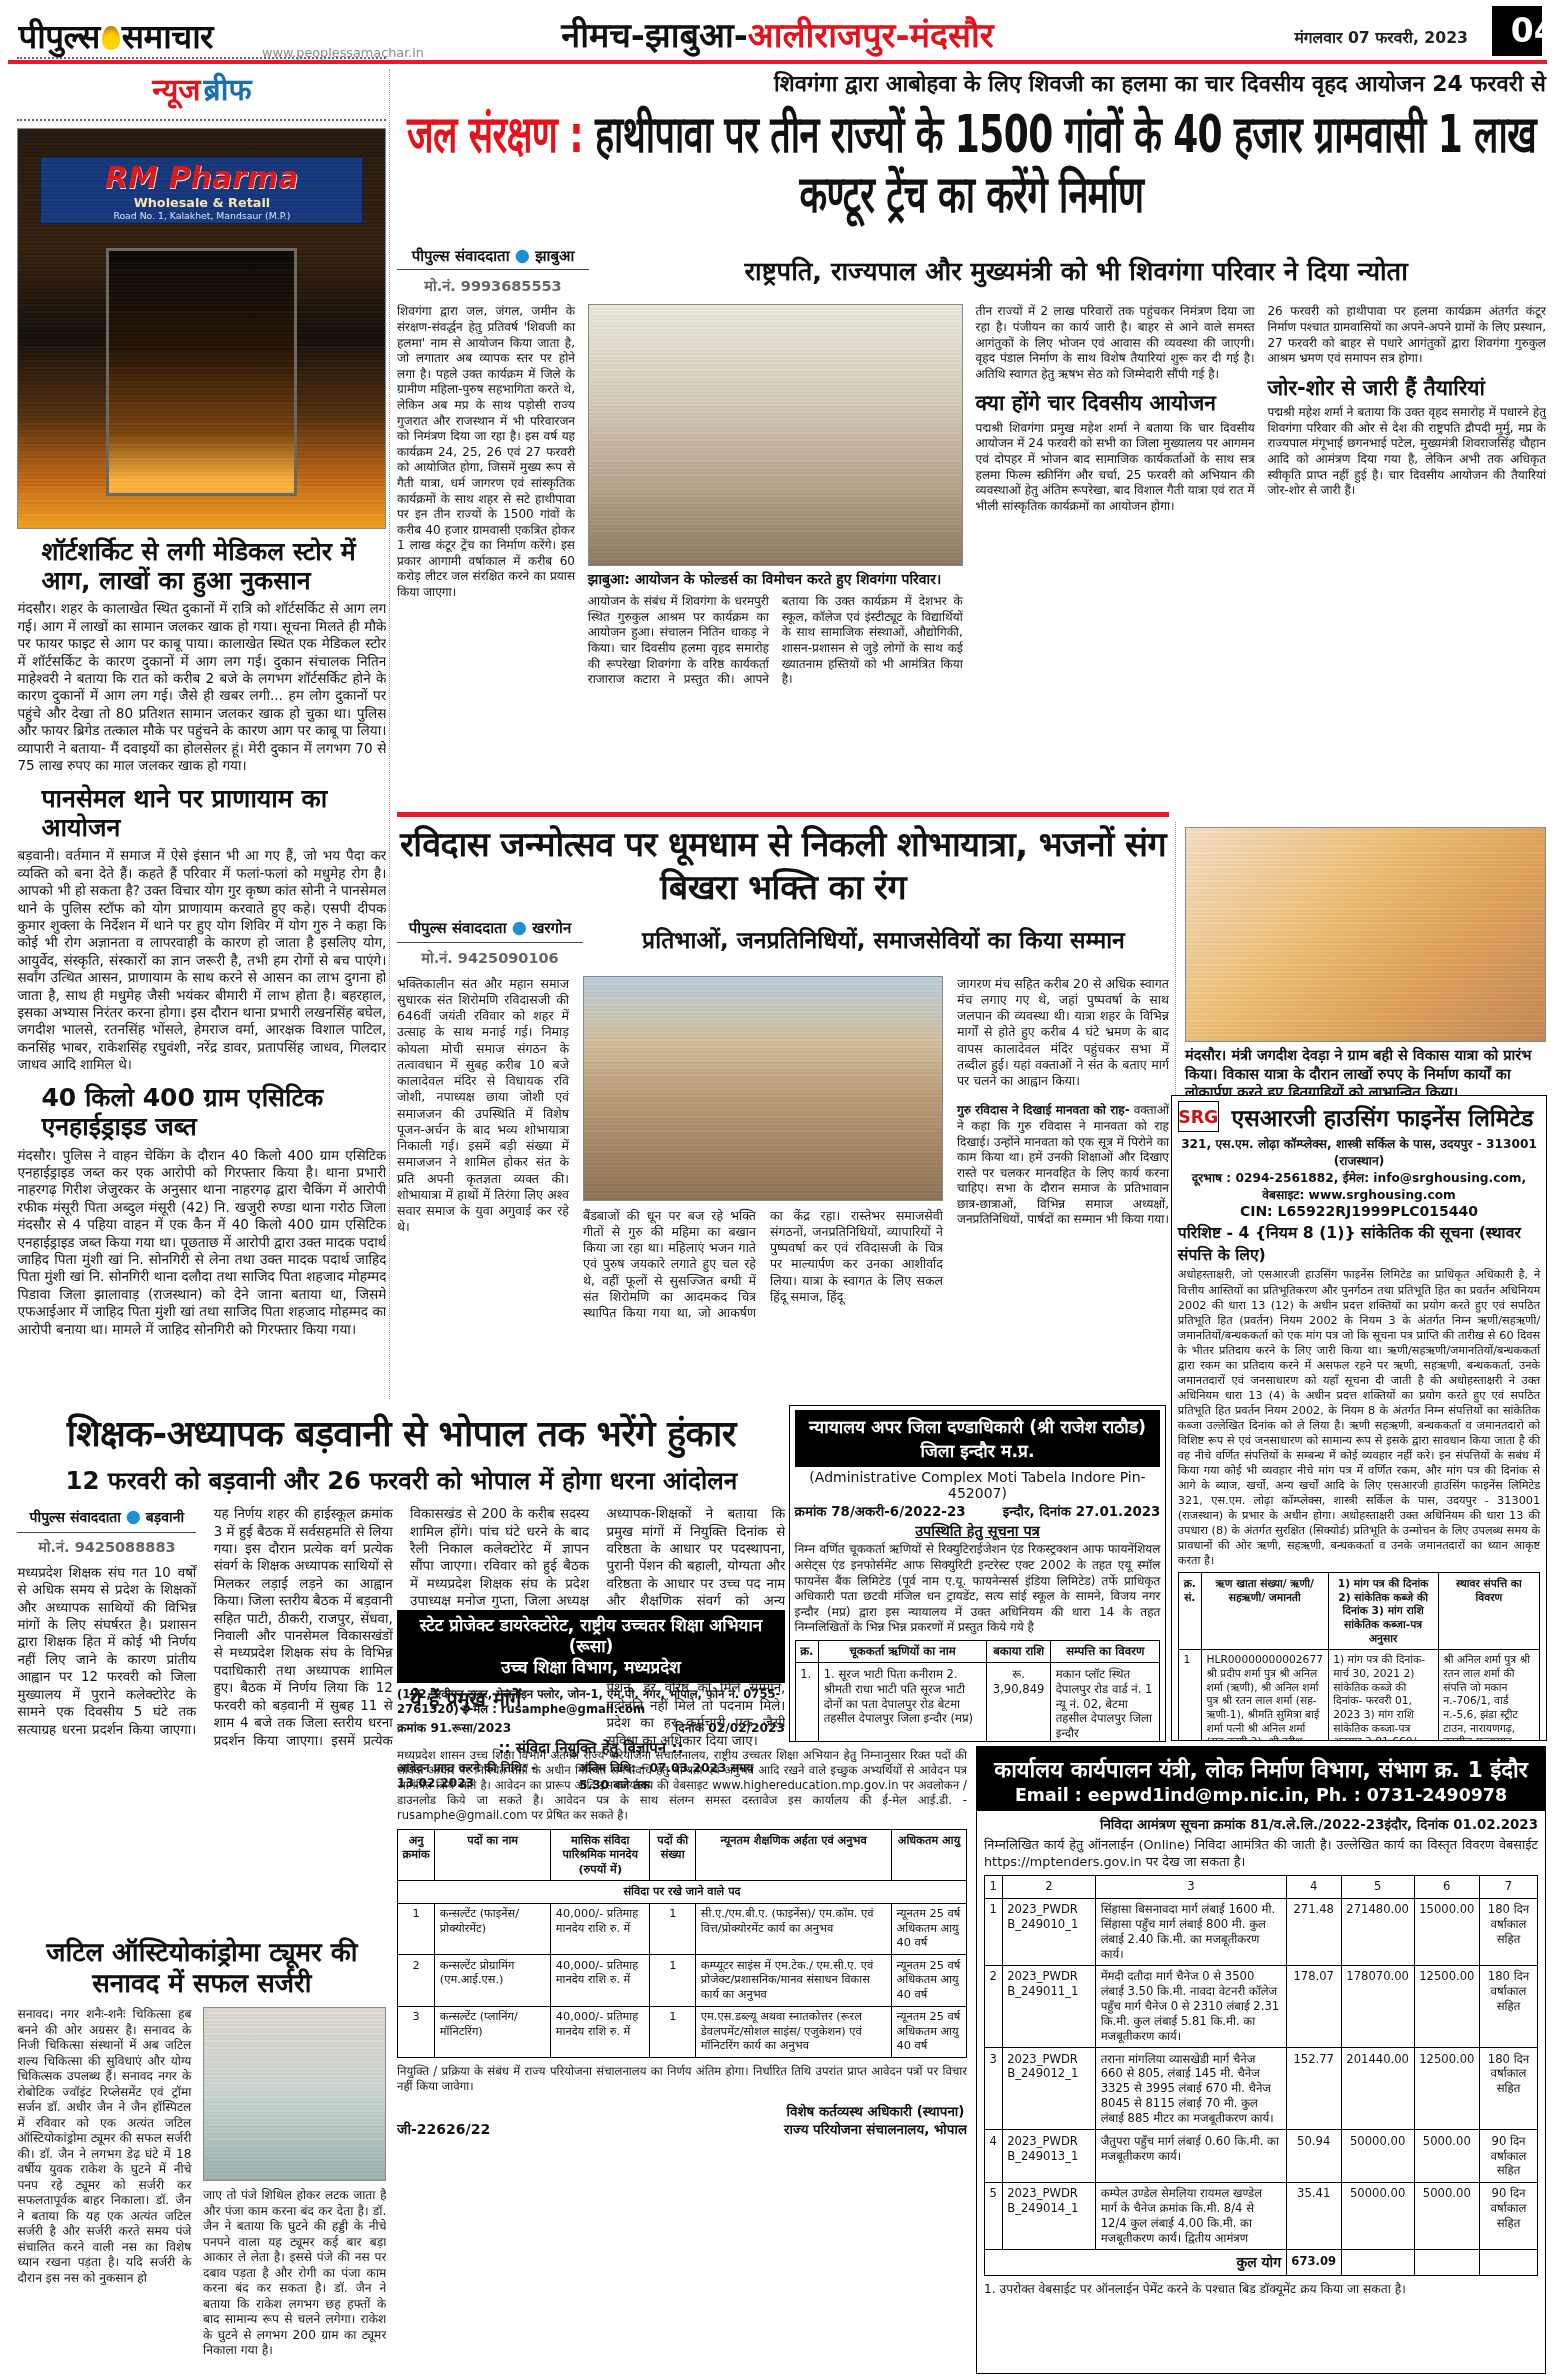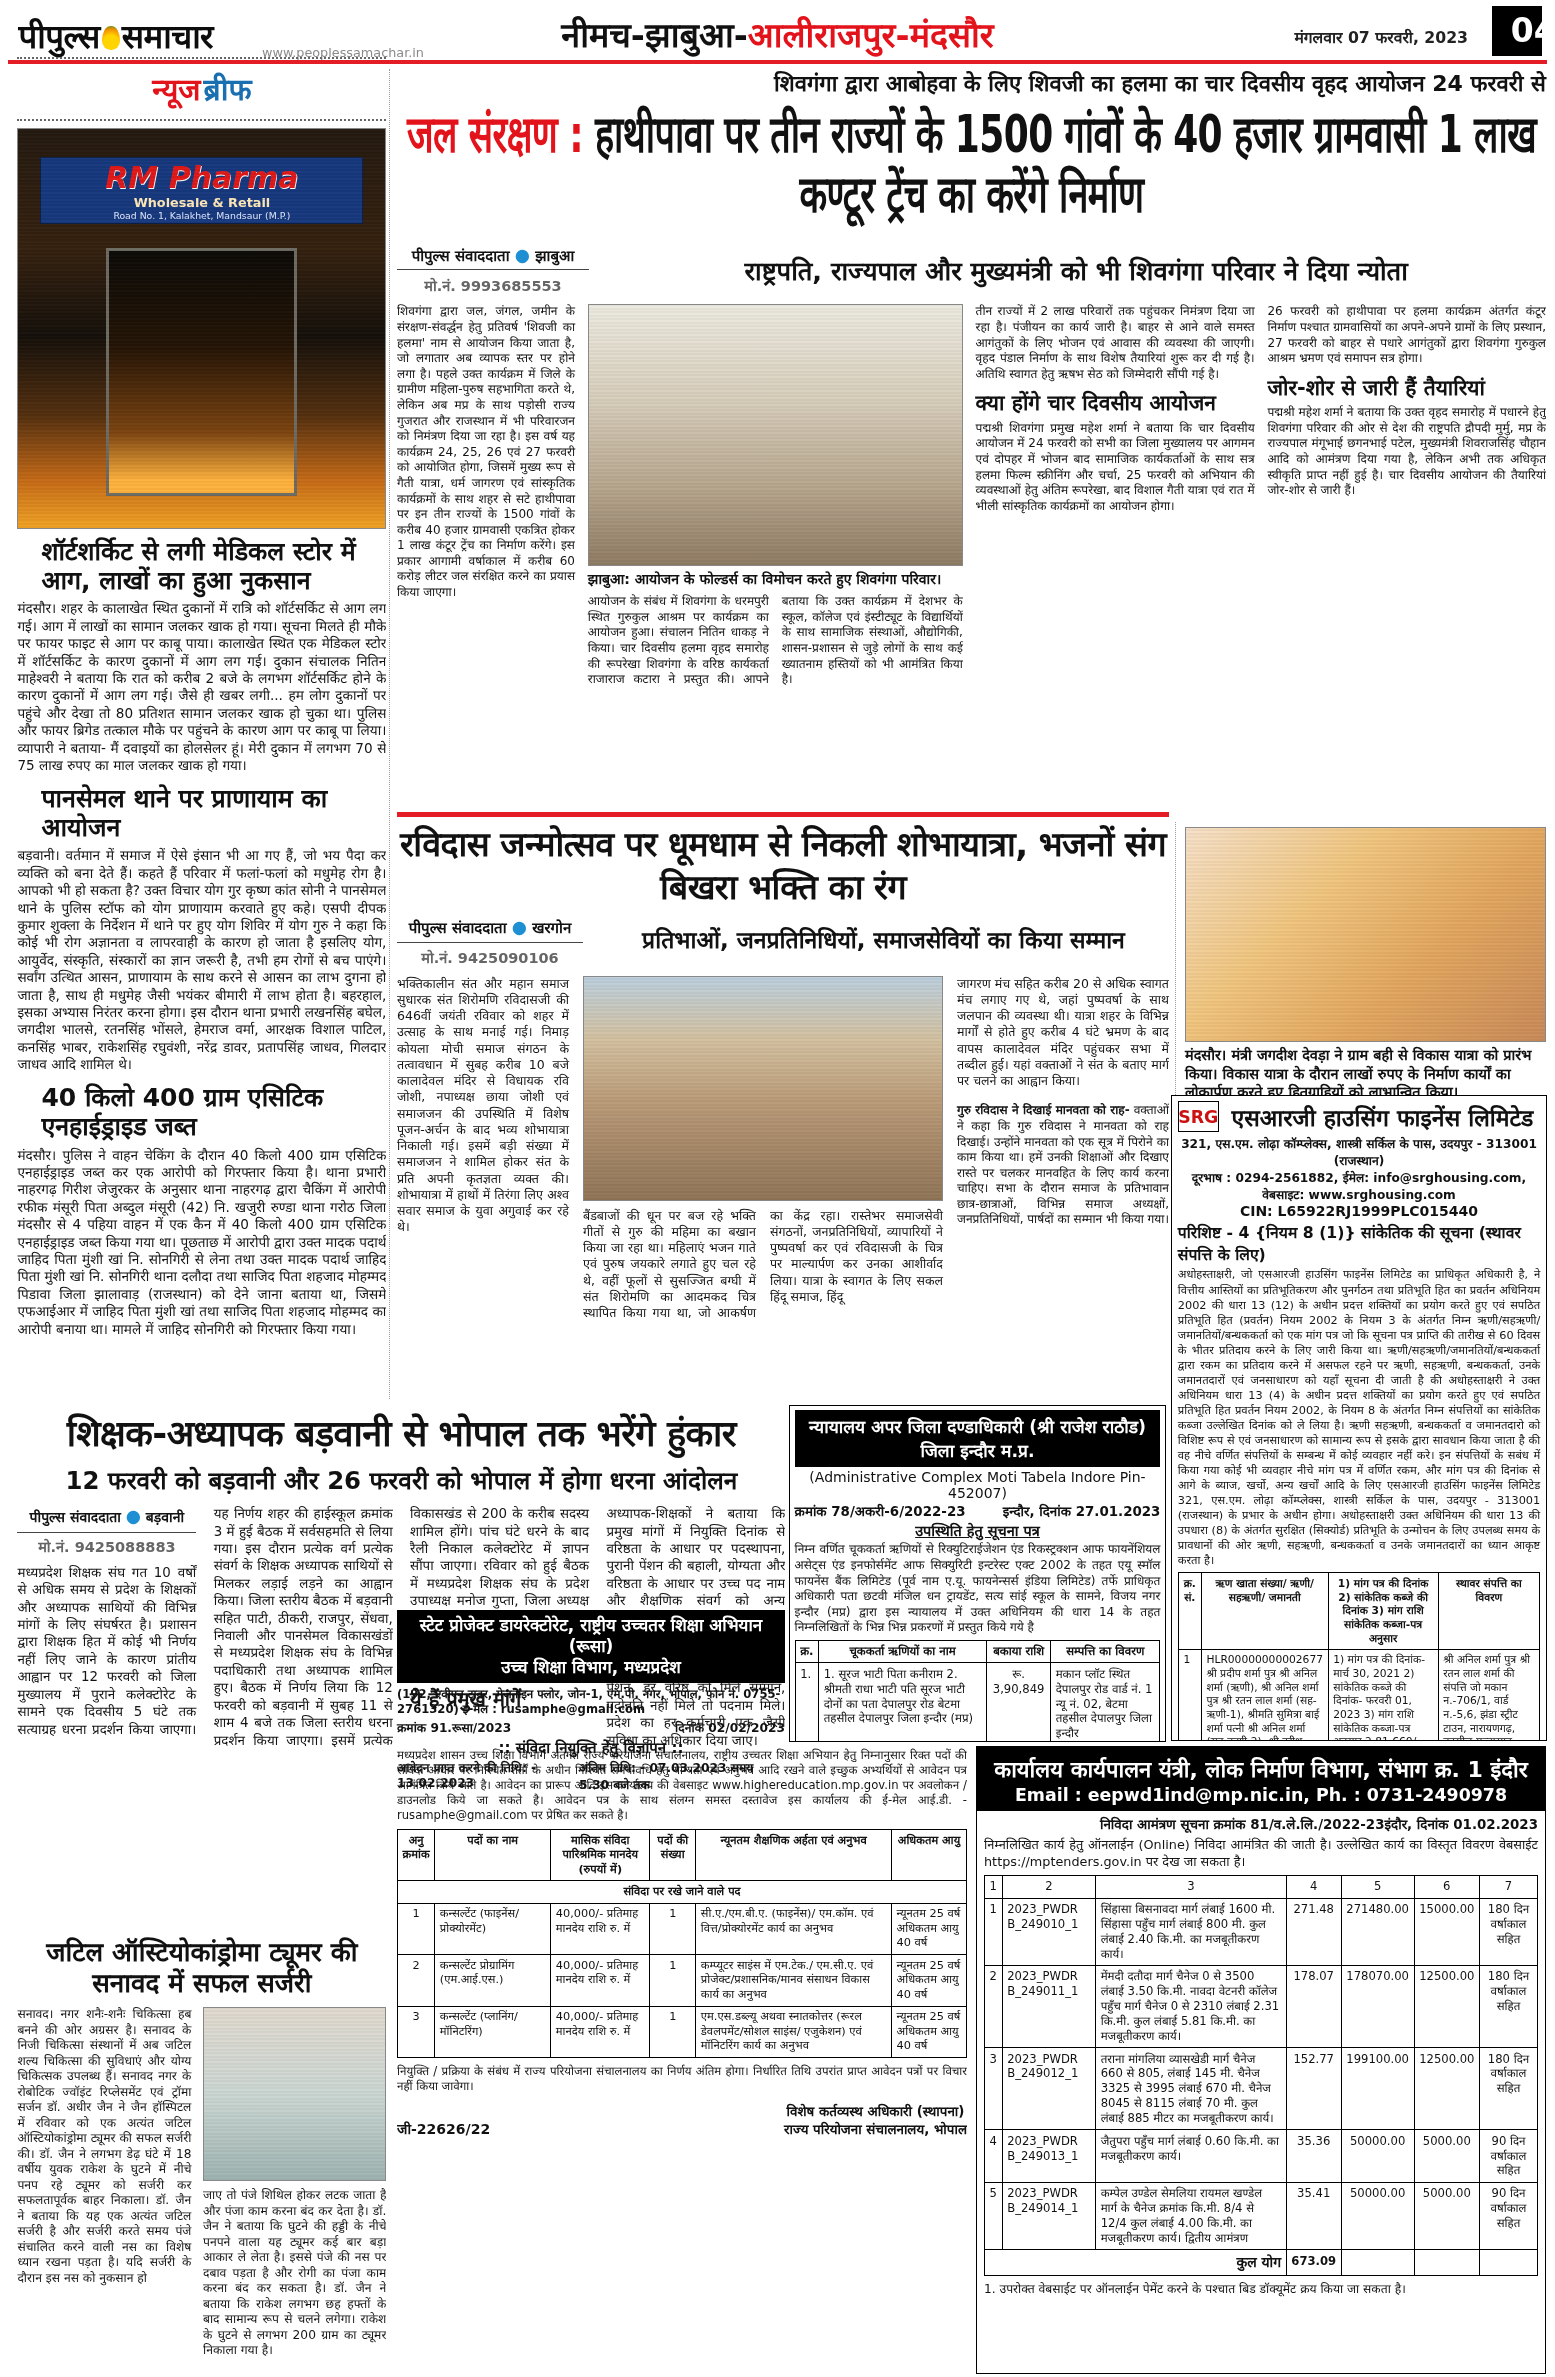--- a/index.html
+++ b/index.html
@@ -393,29 +393,29 @@
           <td class="num">178.07</td>
           <td class="num">178070.00</td>
           <td class="num">12500.00</td>
           <td class="num">180 दिन वर्षाकाल सहित</td>
         </tr>
         <tr>
           <td class="num">3</td>
           <td>2023_PWDR B_249012_1</td>
           <td>तराना मांगलिया व्यासखेडी मार्ग चैनेज 660 से 805, लंबाई 145 मी. चैनेज 3325 से 3995 लंबाई 670 मी. चैनेज 8045 से 8115 लंबाई 70 मी. कुल लंबाई 885 मीटर का मजबूतीकरण कार्य।</td>
           <td class="num">152.77</td>
-          <td class="num">199100.00</td>
+          <td class="num">201440.00</td>
           <td class="num">12500.00</td>
           <td class="num">180 दिन वर्षाकाल सहित</td>
         </tr>
         <tr>
           <td class="num">4</td>
           <td>2023_PWDR B_249013_1</td>
           <td>जैतुपरा पहुँच मार्ग लंबाई 0.60 कि.मी. का मजबूतीकरण कार्य।</td>
-          <td class="num">35.36</td>
+          <td class="num">50.94</td>
           <td class="num">50000.00</td>
           <td class="num">5000.00</td>
           <td class="num">90 दिन वर्षाकाल सहित</td>
         </tr>
         <tr>
           <td class="num">5</td>
           <td>2023_PWDR B_249014_1</td>
           <td>कम्पेल उण्डेल सेमलिया रायमल खण्डेल मार्ग के चैनेज क्रमांक कि.मी. 8/4 से 12/4 कुल लंबाई 4.00 कि.मी. का मजबूतीकरण कार्य। द्वितीय आमंत्रण</td>
           <td class="num">35.41</td>
           <td class="num">50000.00</td>

